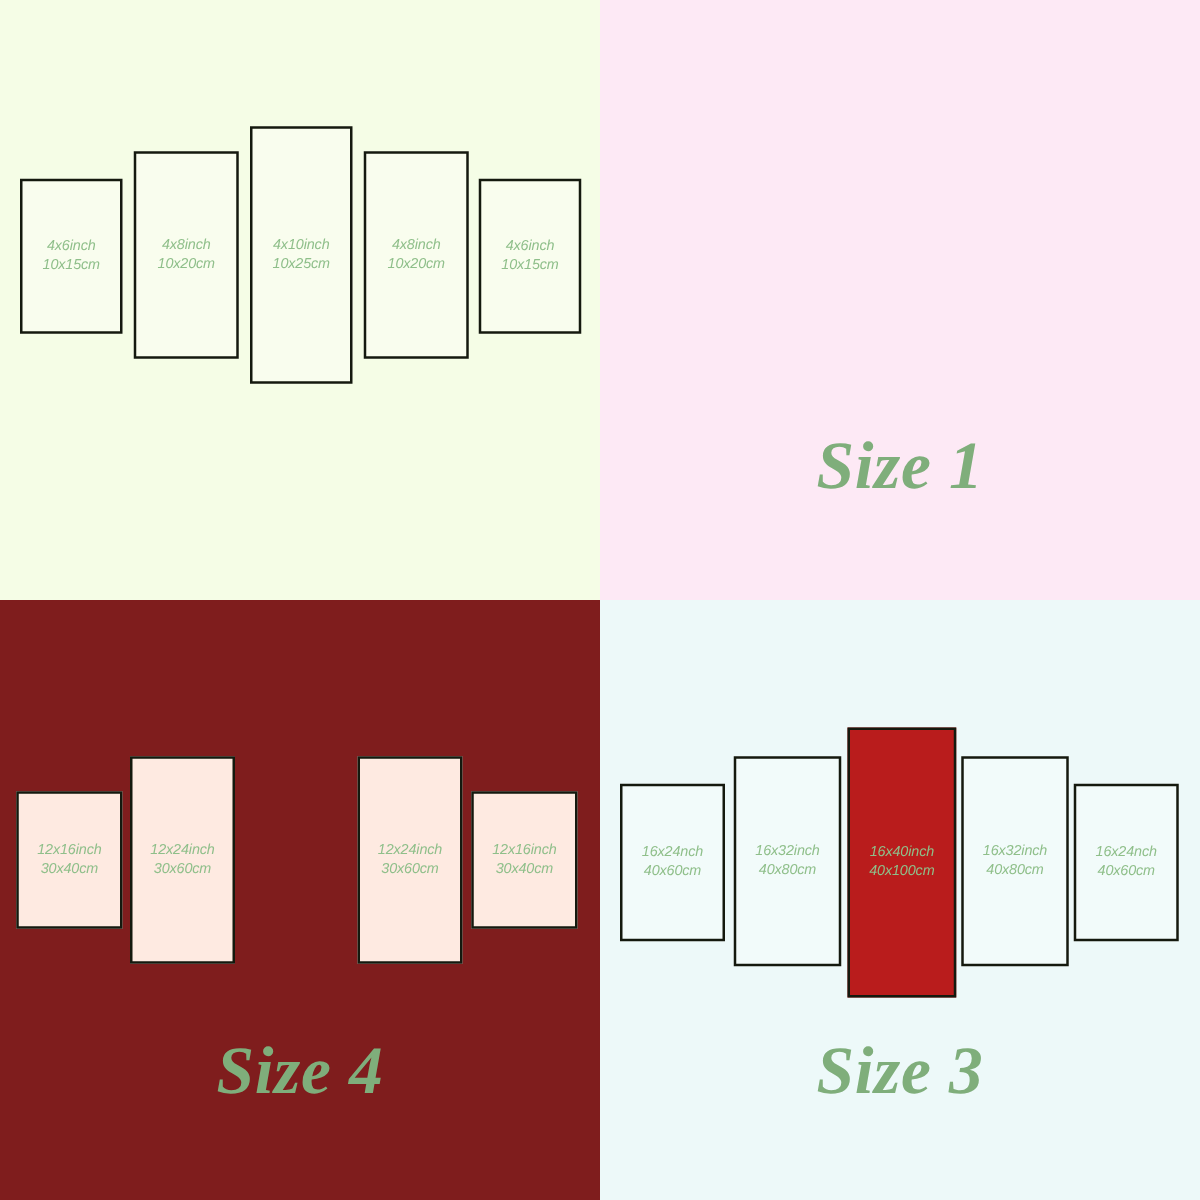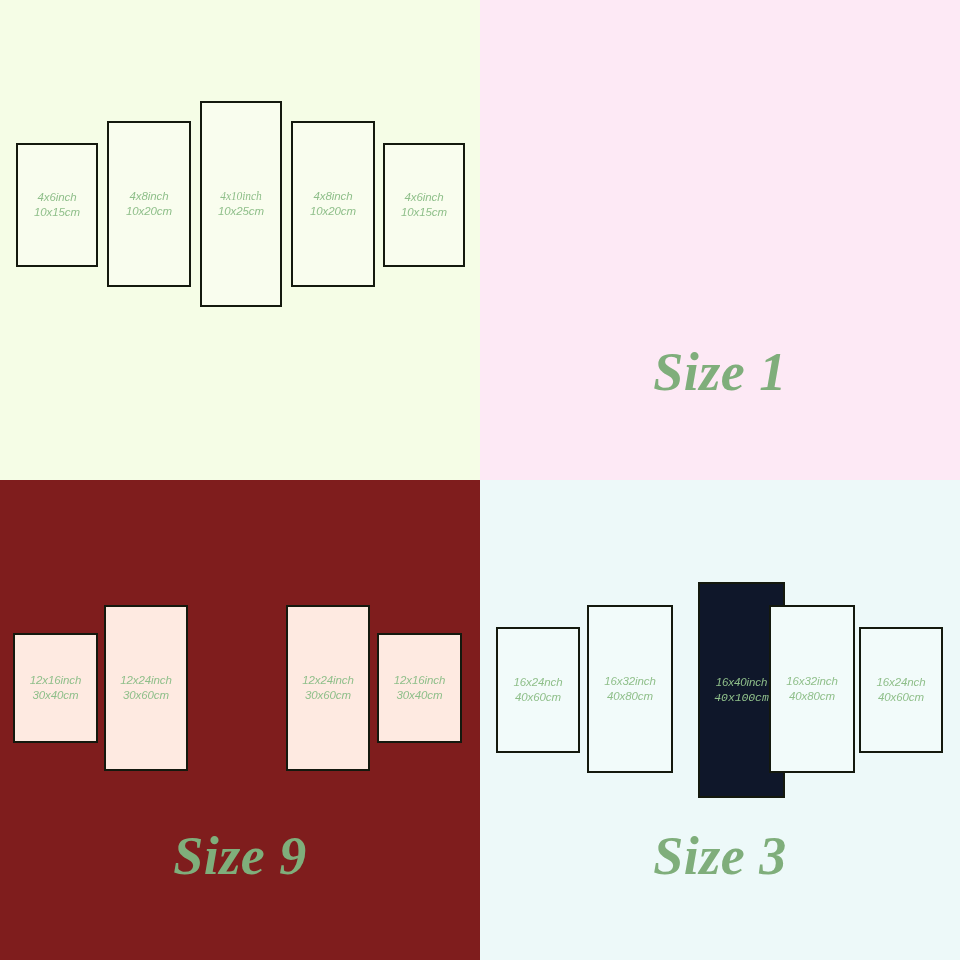--- a/index.html
+++ b/index.html
@@ -89,21 +89,21 @@
     <div class="frames">
         <div class="frame" style="left: 16px; top: 143px; width: 82px; height: 124px; background: rgb(249, 253, 238); border-color: rgb(20, 25, 14);">
           <div class="lbl" style="color: rgb(143, 191, 138);">4x6inch</div>
           <div class="lbl" style="color: rgb(143, 191, 138);">10x15cm</div>
         </div>
         <div class="frame" style="left: 107px; top: 121px; width: 84px; height: 166px; background: rgb(249, 253, 238); border-color: rgb(20, 25, 14);">
           <div class="lbl" style="color: rgb(143, 191, 138);">4x8inch</div>
           <div class="lbl" style="color: rgb(143, 191, 138);">10x20cm</div>
         </div>
         <div class="frame" style="left: 200px; top: 101px; width: 82px; height: 206px; background: rgb(249, 253, 238); border-color: rgb(20, 25, 14);">
-          <div class="lbl" style="color: rgb(143, 191, 138); font-family: Liberation Serif, serif;">4x10inch</div>
+          <div class="lbl" style="color: rgb(143, 191, 138);">4x10inch</div>
           <div class="lbl" style="color: rgb(143, 191, 138); font-style: italic;">10x25cm</div>
         </div>
         <div class="frame" style="left: 291px; top: 121px; width: 84px; height: 166px; background: rgb(249, 253, 238); border-color: rgb(20, 25, 14);">
           <div class="lbl" style="color: rgb(143, 191, 138);">4x8inch</div>
           <div class="lbl" style="color: rgb(143, 191, 138);">10x20cm</div>
         </div>
         <div class="frame" style="left: 383px; top: 143px; width: 82px; height: 124px; background: rgb(249, 253, 238); border-color: rgb(20, 25, 14);">
           <div class="lbl" style="color: rgb(143, 191, 138);">4x6inch</div>
           <div class="lbl" style="color: rgb(143, 191, 138);">10x15cm</div>
         </div>
@@ -127,36 +127,36 @@
         </div>
         <div class="frame" style="left: 286px; top: 125px; width: 84px; height: 166px; background: rgb(254, 234, 225); border-color: rgb(20, 25, 14);">
           <div class="lbl" style="color: rgb(143, 191, 138);">12x24inch</div>
           <div class="lbl" style="color: rgb(143, 191, 138);">30x60cm</div>
         </div>
         <div class="frame" style="left: 377px; top: 153px; width: 85px; height: 110px; background: rgb(254, 234, 225); border-color: rgb(20, 25, 14);">
           <div class="lbl" style="color: rgb(143, 191, 138);">12x16inch</div>
           <div class="lbl" style="color: rgb(143, 191, 138);">30x40cm</div>
         </div>
       </div>
-    <div class="heading" style="color: rgb(127, 174, 123);">Size 9</div>
+    <div class="heading" style="color: rgb(127, 174, 123);">Size 4</div>
   </div>
 
   <div class="panel p3" style="background: rgb(237, 249, 249);">
     <div class="frames">
         <div class="frame" style="left: 16px; top: 147px; width: 84px; height: 126px; background: rgb(242, 251, 250); border-color: rgb(20, 25, 14);">
           <div class="lbl" style="color: rgb(143, 191, 138);">16x24nch</div>
           <div class="lbl" style="color: rgb(143, 191, 138);">40x60cm</div>
         </div>
         <div class="frame" style="left: 107px; top: 125px; width: 86px; height: 168px; background: rgb(242, 251, 250); border-color: rgb(20, 25, 14);">
           <div class="lbl" style="color: rgb(143, 191, 138);">16x32inch</div>
           <div class="lbl" style="color: rgb(143, 191, 138);">40x80cm</div>
         </div>
-        <div class="frame" style="left: 198px; top: 102px; width: 87px; height: 216px; background: #0f172a; border-color: rgb(20, 25, 14); margin-left: 20px;">
+        <div class="frame" style="left: 198px; top: 102px; width: 87px; height: 216px; background: #b91c1c; border-color: rgb(20, 25, 14);">
           <div class="lbl" style="color: rgb(143, 191, 138);">16x40inch</div>
-          <div class="lbl" style="color: rgb(143, 191, 138); font-family: Liberation Mono, monospace;">40x100cm</div>
+          <div class="lbl" style="color: rgb(143, 191, 138);">40x100cm</div>
         </div>
         <div class="frame" style="left: 289px; top: 125px; width: 86px; height: 168px; background: rgb(242, 251, 250); border-color: rgb(20, 25, 14);">
           <div class="lbl" style="color: rgb(143, 191, 138);">16x32inch</div>
           <div class="lbl" style="color: rgb(143, 191, 138);">40x80cm</div>
         </div>
         <div class="frame" style="left: 379px; top: 147px; width: 84px; height: 126px; background: rgb(242, 251, 250); border-color: rgb(20, 25, 14);">
           <div class="lbl" style="color: rgb(143, 191, 138);">16x24nch</div>
           <div class="lbl" style="color: rgb(143, 191, 138);">40x60cm</div>
         </div>
       </div>

